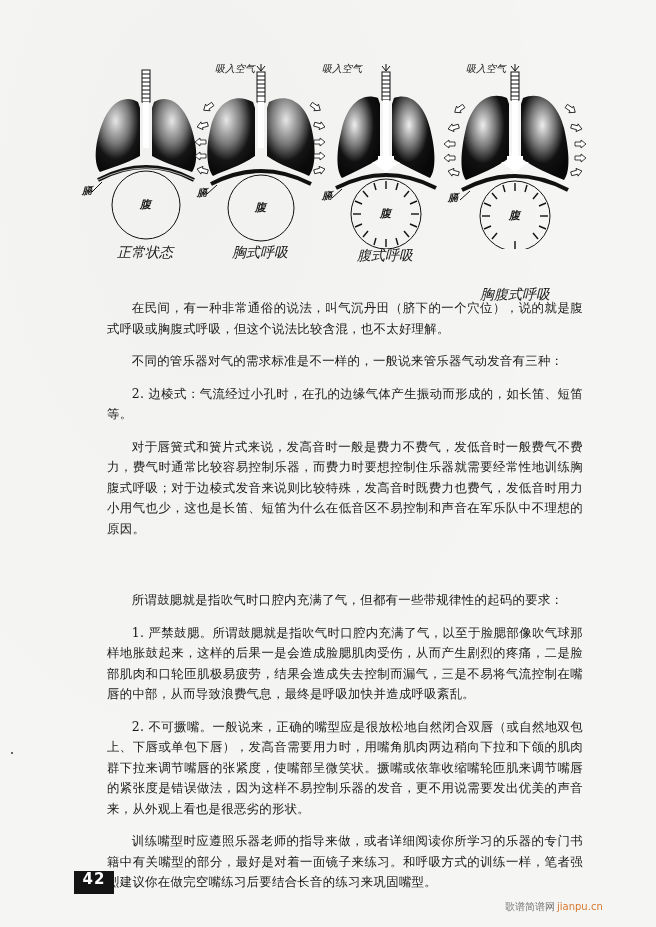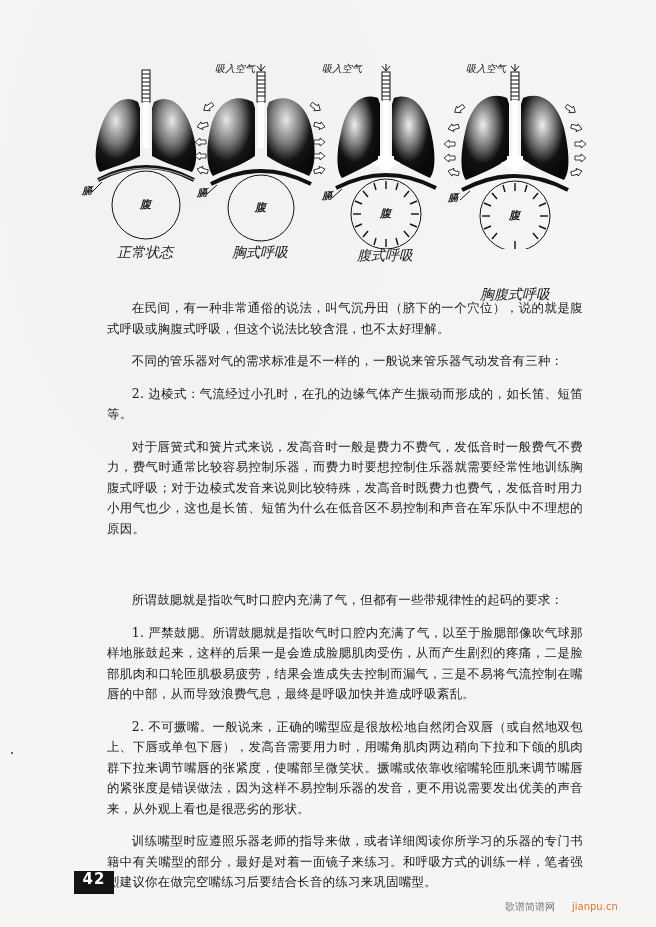--- a/index.html
+++ b/index.html
@@ -106,21 +106,21 @@
     }
     .watermark {
       position: absolute;
       left: 505px;
       top: 900px;
       font-size: 10px;
       white-space: nowrap;
       color: #777;
       font-family: "DejaVu Sans", sans-serif;
     }
-    .watermark .domain { color: #d8782f; margin-left: 17px; }
+    .watermark .domain { color: #d8782f; margin-left: 2px; }
     .speck {
       position: absolute;
       left: 11px; top: 752px;
       width: 2px; height: 2px;
       background: #333;
       border-radius: 50%;
     }
   </style>
 </head>
 <body>

